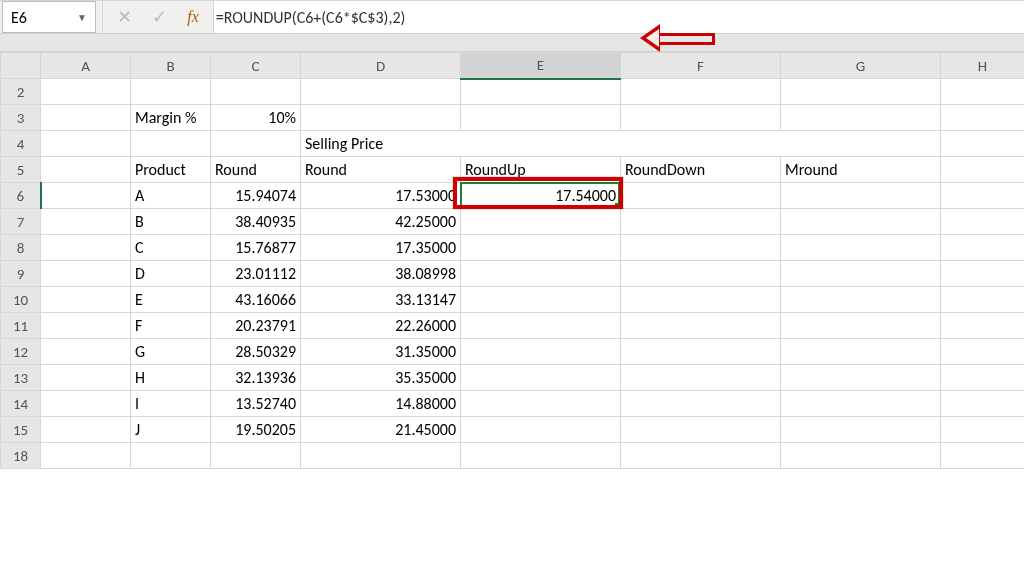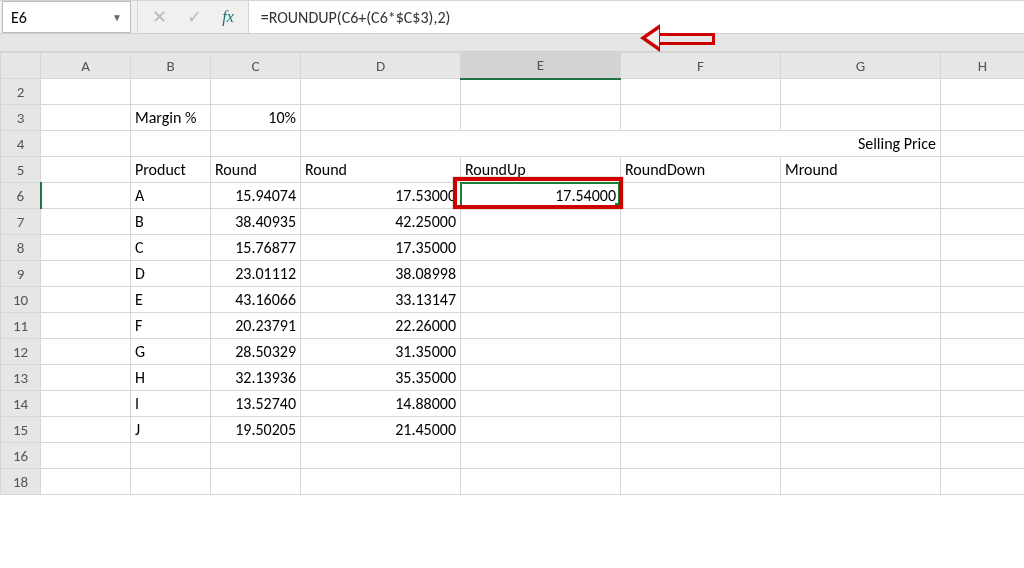--- a/index.html
+++ b/index.html
@@ -13,44 +13,44 @@
     background: #f1f0ef;
     border-top: 1px solid #d5d5d5;
     border-bottom: 1px solid #cfcfcf;
   }
   .name-box-wrap {
     display: flex;
     align-items: center;
     border-right: 1px solid #d5d5d5;
   }
   .name-box {
-    width: 129px;
+    width: 94px;
     height: 32px;
     border: 1px solid #bcbcbc;
     background: #ffffff;
     display: flex;
     align-items: center;
     padding: 0 8px;
     margin: 0 6px 0 2px;
   }
   .name-box .dd { margin-left: auto; font-size: 10px; color: #666; }
   .formula-tools {
     display: flex;
     align-items: center;
     gap: 20px;
     padding: 0 14px;
     color: #bbb;
     border-right: 1px solid #d5d5d5;
   }
-  .formula-tools .fx { color: #0f766e; font-style: italic; font-family: "Times New Roman", serif; font-size: 16px; }
+  .formula-tools .fx { color: #a16207; font-style: italic; font-family: "Times New Roman", serif; font-size: 16px; }
   .formula-input {
     flex: 1;
     display: flex;
     align-items: center;
-    padding: 0 12px;
+    padding: 0 2px;
     background: #ffffff;
     color: #333;
   }
   .arrow-annotation {
     position: absolute;
     top: 12px;
     left: 640px;
     pointer-events: none;
   }
   .arrow-shaft {
@@ -121,21 +121,21 @@
   .col-F { width: 160px; }
   .col-G { width: 160px; }
   .col-H { width: 84px; }
 
   
   td.data-border { border: 1px solid #000; }
   td.header-fill { background: #d1d1d1; border: 1px solid #000; margin-top: 36px; }
 
   td.num { text-align: right; }
   td.text { text-align: left; }
-  td.center { text-align: right; }
+  td.center { text-align: left; }
 
   
   th.colhdr.active { background: #d3d3d3; border-bottom: 2px solid #217346; }
   th.rowhdr.active { background: #d3d3d3; border-right: 2px solid #217346; }
 
   
   .sel-outline {
     position: absolute;
     border: 2px solid #1a7f37;
     pointer-events: none;
@@ -355,31 +355,20 @@
       <td></td>
       <td class="data-border text">J</td>
       <td class="data-border num">19.50205</td>
       <td class="data-border num">21.45000</td>
       <td class="data-border num"></td>
       <td class="data-border"></td>
       <td class="data-border"></td>
       <td></td>
     </tr>
     <tr>
-      <th class="rowhdr">16</th>
-      <td></td>
-          <td></td>
-          <td></td>
-          <td></td>
-          <td></td>
-          <td></td>
-          <td></td>
-          <td></td>
-    </tr>
-    <tr>
       <th class="rowhdr">18</th>
       <td></td>
           <td></td>
           <td></td>
           <td></td>
           <td></td>
           <td></td>
           <td></td>
           <td></td>
     </tr>

